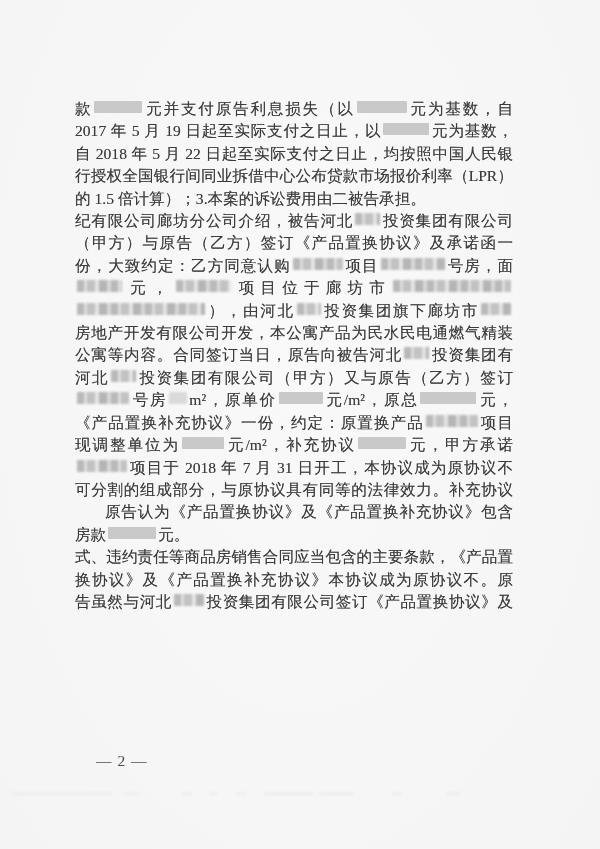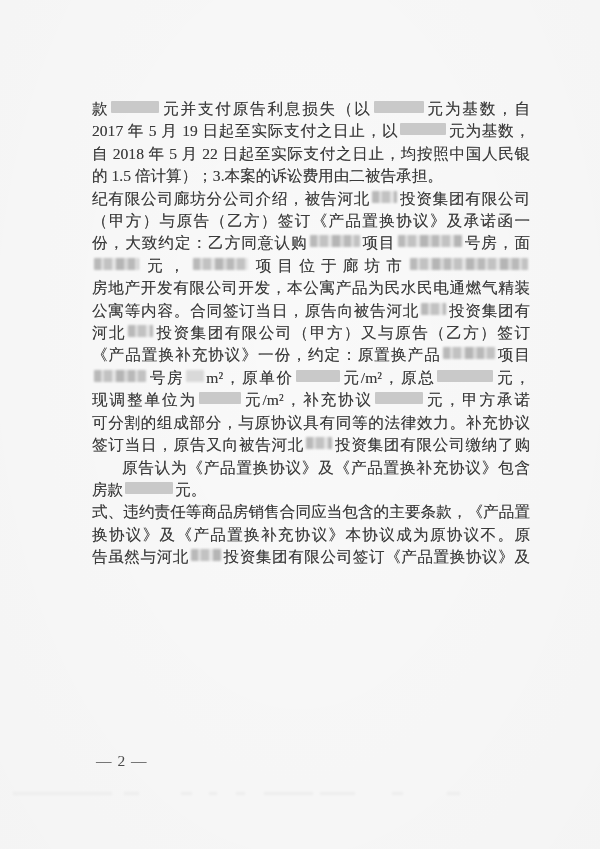--- a/index.html
+++ b/index.html
@@ -17,21 +17,21 @@
   .page{
     position:relative;
     width:600px;height:849px;
     background:
       radial-gradient(ellipse at 50% 40%, rgba(0,0,0,0.012), rgba(0,0,0,0.03)),
       var(--paper);
     overflow:hidden;
   }
   .text-block{
     position:absolute;
-    left:92px; top:98px;
+    left:75px; top:98px;
     width:438px;
   }
   .line{
     box-sizing:border-box;
     width:438px;
     height:22.42px;
     line-height:22.42px;
     font-size:15.6px;
     color:var(--ink);
     white-space:nowrap;
@@ -84,33 +84,35 @@
   }
 </style>
 </head>
 <body>
 
 <div class="page">
   <div class="text-block">
       <div class="line"><span class="txt">款</span><span class="rd s" style="width: 48px;"></span><span class="txt">元并支付原告利息损失（以</span><span class="rd s" style="width: 50px;"></span><span class="txt">元为基数，自</span></div>
       <div class="line"><span class="txt">2017 年 5 月 19 日起至实际支付之日止，以</span><span class="rd s" style="width: 46px;"></span><span class="txt">元为基数，</span></div>
       <div class="line"><span class="txt">自 2018 年 5 月 22 日起至实际支付之日止，均按照中国人民银</span></div>
+      <div class="line"><span class="txt">行授权全国银行间同业拆借中心公布贷款市场报价利率（LPR）</span></div>
       <div class="line short"><span class="txt">的 1.5 倍计算）；3.本案的诉讼费用由二被告承担。</span></div>
       <div class="line"><span class="txt">纪有限公司廊坊分公司介绍，被告河北</span><span class="rd m" style="width: 25px;"></span><span class="txt">投资集团有限公司</span></div>
       <div class="line"><span class="txt">（甲方）与原告（乙方）签订《产品置换协议》及承诺函一</span></div>
       <div class="line"><span class="txt">份，大致约定：乙方同意认购</span><span class="rd m" style="width: 50px;"></span><span class="txt">项目</span><span class="rd m" style="width: 64px;"></span><span class="txt">号房，面</span></div>
       <div class="line"><span class="rd m" style="width: 45px;"></span><span class="txt">元，</span><span class="rd m" style="width: 55px;"></span><span class="txt">项目位于廊坊市</span><span class="rd m" style="width: 118px;"></span></div>
+      <div class="line"><span class="rd m" style="width: 128px;"></span><span class="txt">），由河北</span><span class="rd m" style="width: 24px;"></span><span class="txt">投资集团旗下廊坊市</span><span class="rd m" style="width: 30px;"></span></div>
       <div class="line"><span class="txt">房地产开发有限公司开发，本公寓产品为民水民电通燃气精装</span></div>
       <div class="line"><span class="txt">公寓等内容。合同签订当日，原告向被告河北</span><span class="rd m" style="width: 25px;"></span><span class="txt">投资集团有</span></div>
       <div class="line"><span class="txt">河北</span><span class="rd m" style="width: 25px;"></span><span class="txt">投资集团有限公司（甲方）又与原告（乙方）签订</span></div>
+      <div class="line"><span class="rd m" style="width: 52px;"></span><span class="txt">号房</span><span class="rd l" style="width: 18px;"></span><span class="txt">m²，原单价</span><span class="rd s" style="width: 44px;"></span><span class="txt">元/m²，原总</span><span class="rd s" style="width: 56px;"></span><span class="txt">元，</span></div>
       <div class="line"><span class="txt">《产品置换补充协议》一份，约定：原置换产品</span><span class="rd m" style="width: 52px;"></span><span class="txt">项目</span></div>
-      <div class="line"><span class="rd m" style="width: 52px;"></span><span class="txt">号房</span><span class="rd l" style="width: 18px;"></span><span class="txt">m²，原单价</span><span class="rd s" style="width: 44px;"></span><span class="txt">元/m²，原总</span><span class="rd s" style="width: 56px;"></span><span class="txt">元，</span></div>
       <div class="line"><span class="txt">现调整单位为</span><span class="rd s" style="width: 42px;"></span><span class="txt">元/m²，补充协议</span><span class="rd s" style="width: 48px;"></span><span class="txt">元，甲方承诺</span></div>
+      <div class="line"><span class="rd m" style="width: 50px;"></span><span class="txt">项目于 2018 年 7 月 31 日开工，本协议成为原协议不</span></div>
       <div class="line"><span class="txt">可分割的组成部分，与原协议具有同等的法律效力。补充协议</span></div>
-      <div class="line"><span class="txt">签订当日，原告又向被告河北</span><span class="rd m" style="width: 26px;"></span><span class="txt">投资集团有限公司缴纳了购</span></div>
       <div class="line indent"><span class="txt">原告认为《产品置换协议》及《产品置换补充协议》包含</span></div>
       <div class="line short"><span class="txt">房款</span><span class="rd s" style="width: 48px;"></span><span class="txt">元。</span></div>
       <div class="line"><span class="txt">式、违约责任等商品房销售合同应当包含的主要条款，《产品置</span></div>
       <div class="line"><span class="txt">换协议》及《产品置换补充协议》本协议成为原协议不。原</span></div>
       <div class="line"><span class="txt">告虽然与河北</span><span class="rd m" style="width: 30px;"></span><span class="txt">投资集团有限公司签订《产品置换协议》及</span></div>
     </div>
   <div class="footer">— 2 —</div>
   <div class="artifacts">
       <div class="artifact" style="left: 13px; width: 99px;"></div>
       <div class="artifact" style="left: 124px; width: 15px;"></div>

